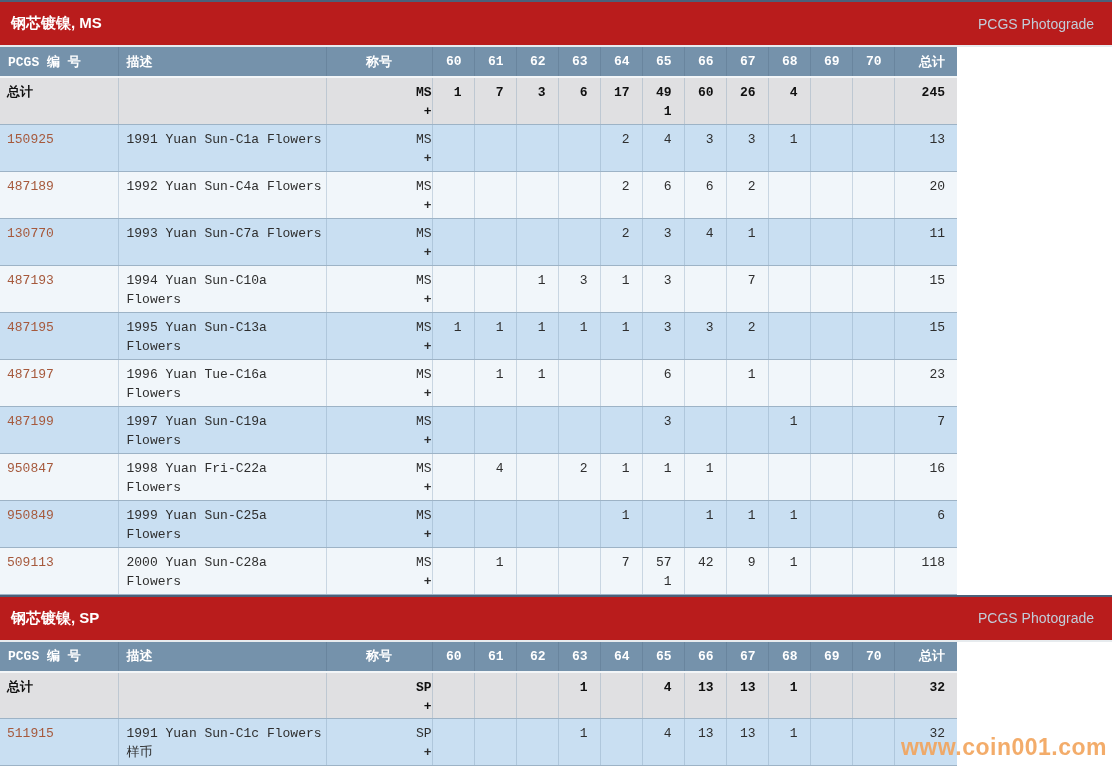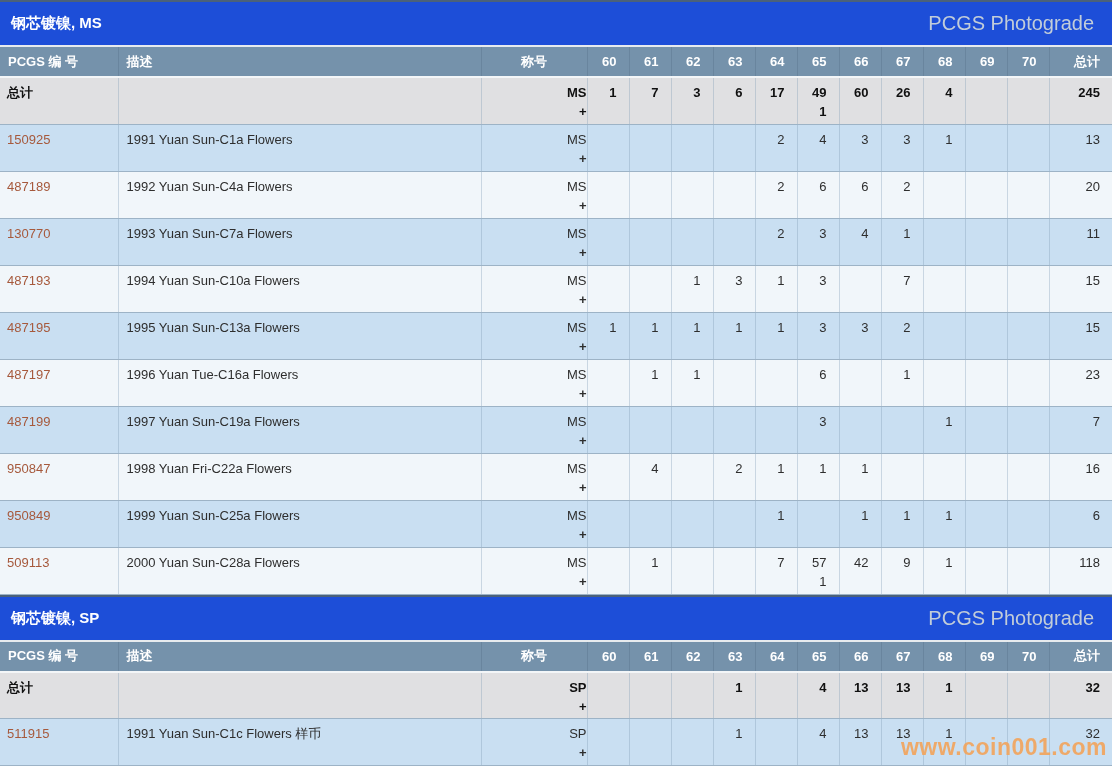--- a/index.html
+++ b/index.html
@@ -5,31 +5,31 @@
   * { box-sizing: border-box; margin: 0; padding: 0; }
   html, body {
     width: 1112px; height: 776px; overflow: hidden;
     background: #ffffff;
     font-family: "Liberation Sans", "DejaVu Sans", sans-serif;
   }
   .page { width: 1112px; position: relative; }
 
   
   .bar {
-    height: 47px; background: #1d4ed8;
+    height: 47px; background: #b91c1c;
     border-top: 2px solid #4b617a;
     border-bottom: 2px solid #e7ebee;
     display: flex; justify-content: space-between; align-items: center;
     padding: 0 18px 0 11px;
   }
   .bar .title { color: #ffffff; font-weight: bold; font-size: 15px; }
-  .bar .pg    { color: #c2cdd9; font-size: 20px; text-align: right; }
+  .bar .pg    { color: #c2cdd9; font-size: 14px; text-align: right; }
 
   
-  table { width: 1112px; border-collapse: collapse; table-layout: fixed; }
+  table { width: 957px; border-collapse: collapse; table-layout: fixed; font-family: Liberation Mono, monospace; }
   thead th {
     background: #7592ab; color: #ffffff;
     font-size: 13px; font-weight: bold; height: 30px;
     border-right: 1px solid rgba(70,95,120,0.25);
     border-bottom: 2px solid #f3f6f8;
     padding: 0;
   }
   thead th:last-child { border-right: none; }
   th.h-left  { text-align: left;  padding-left: 8px; }
   th.h-desig { }

